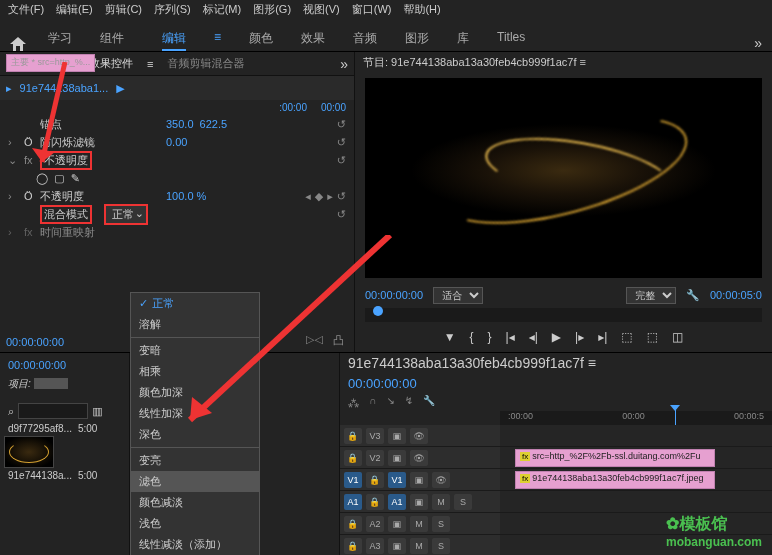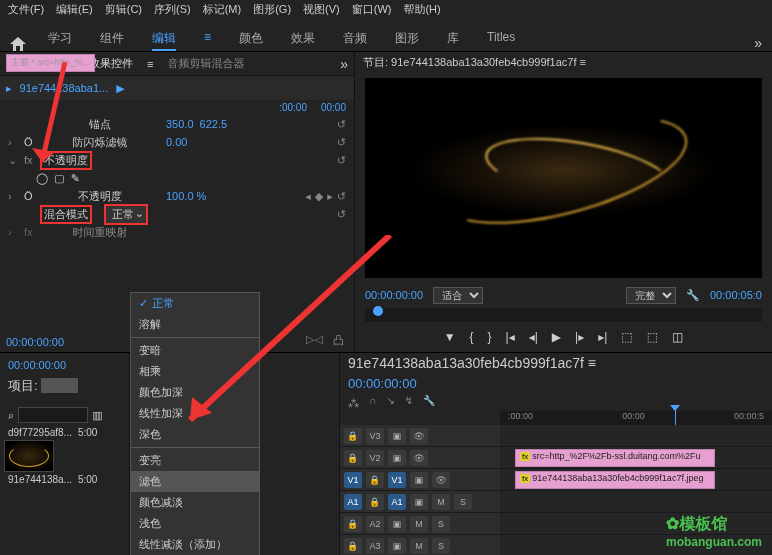--- a/index.html
+++ b/index.html
@@ -3,33 +3,33 @@
 <meta charset="utf-8">
 <style>
 * { margin: 0; padding: 0; box-sizing: border-box; font-family: "Microsoft YaHei", sans-serif; }
 body { background: #232323; color: #ccc; font-size: 11px; width: 772px; height: 555px; overflow: hidden; position: relative; }
 .menubar { background: #232323; height: 20px; display: flex; padding: 2px 8px; gap: 12px; font-size: 11px; color: #ccc; }
 .menubar span { cursor: default; }
 .toolbar { background: #232323; height: 32px; display: flex; align-items: flex-end; padding: 0 10px; gap: 22px; border-bottom: 1px solid #000; }
 .home-ic { width: 16px; height: 14px; }
 .tool-tabs { display: flex; gap: 28px; font-size: 12px; }
 .tool-tabs .tab { color: #aaa; }
-.tool-tabs .tab.active { color: #4aa3ff; border-bottom: 2px solid #4aa3ff; padding-bottom: 2px; }
+.tool-tabs .tab.active { color: #4aa3ff; border-bottom: 2px solid #4aa3ff; padding-bottom: 2px; margin-left: 10px; }
 .main { display: flex; height: 300px; }
 .left-panel { width: 355px; background: #232323; border-right: 1px solid #111; position: relative; }
 .panel-tabs { display: flex; height: 24px; align-items: center; padding: 0 6px; gap: 14px; border-bottom: 1px solid #111; font-size: 11px; }
 .panel-tabs .ptab { color: #888; }
 .panel-tabs .ptab.active { color: #ddd; }
 .fx-head { display: flex; align-items: center; height: 24px; padding: 0 6px; gap: 8px; font-size: 11px; background: #2a2a2a; }
 .fx-head .clip { color: #999; flex: 1; }
 .fx-head .seq { color: #4aa3ff; }
 .fx-head .arrow { color: #4aa3ff; }
 .timecode-row { display: flex; justify-content: flex-end; padding: 2px 8px; gap: 14px; color: #4aa3ff; font-size: 10px; }
 .prop-row { display: flex; align-items: center; height: 18px; padding: 0 8px; gap: 6px; font-size: 11px; }
-.prop-row .lbl { flex: 0 0 120px; color: #ccc; text-align: center; }
+.prop-row .lbl { flex: 0 0 120px; color: #ccc; }
 .prop-row .val { color: #4aa3ff; }
 .twirl { color: #888; width: 10px; }
 .kf { display: flex; gap: 4px; margin-left: auto; color: #888; }
 .hl-box { border: 2px solid #e33; padding: 0 2px; }
 .dropdown { position: absolute; left: 130px; top: 240px; width: 130px; background: #333; border: 1px solid #555; font-size: 11px; z-index: 50; }
 .dropdown .item { padding: 3px 8px; color: #ccc; }
 .dropdown .item.checked { color: #4aa3ff; }
 .dropdown .item.highlight { background: #555; }
 .dropdown hr { border: none; border-top: 1px solid #555; margin: 2px 0; }
 .right-panel { flex: 1; background: #232323; display: flex; flex-direction: column; }
@@ -41,21 +41,21 @@
 .playbar { height: 26px; display: flex; align-items: center; padding: 0 10px; gap: 10px; font-size: 11px; }
 .playbar .tc { color: #4aa3ff; }
 .playbar select { background: #333; color: #ccc; border: 1px solid #555; font-size: 10px; padding: 1px 4px; }
 .transport { height: 30px; display: flex; align-items: center; justify-content: center; gap: 14px; }
 .transport .btn { color: #ccc; font-size: 12px; }
 .scrubber { height: 14px; background: #1a1a1a; margin: 0 10px; position: relative; }
 .scrubber .head { position: absolute; left: 8px; top: -2px; width: 10px; height: 10px; background: #4aa3ff; border-radius: 50%; }
 .bottom { display: flex; height: 205px; border-top: 1px solid #000; }
 .project { width: 130px; background: #232323; border-right: 1px solid #111; padding: 4px; }
 .project .tc { color: #4aa3ff; font-size: 11px; padding: 2px 4px; }
-.project .tabs { font-size: 13px; padding: 4px; color: #ccc; }
+.project .tabs { font-size: 10px; padding: 4px; color: #ccc; font-style: italic; }
 .search-row { display: flex; align-items: center; gap: 4px; padding: 2px 4px; }
 .search-row input { background: #1a1a1a; border: 1px solid #444; color: #ccc; width: 70px; height: 16px; font-size: 10px; padding: 0 4px; }
 .bin-item { display: flex; align-items: center; gap: 6px; padding: 2px 4px; font-size: 10px; color: #ccc; }
 .thumb { width: 50px; height: 32px; background: radial-gradient(ellipse at center, #3a2a10 0%, #000 80%); border: 1px solid #444; position: relative; }
 .thumb .sw { position: absolute; inset: 4px; border: 1px solid #d4a030; border-radius: 50%; border-top-color: transparent; }
 .timeline { flex: 1; background: #232323; display: flex; flex-direction: column; }
 .tl-tabs { height: 20px; padding: 2px 8px; font-size: 14px; color: #ccc; }
 .tl-head { display: flex; align-items: center; height: 24px; padding: 0 8px; gap: 8px; }
 .tl-head .tc { color: #4aa3ff; font-size: 13px; }
 .tl-tools { display: flex; gap: 10px; padding: 0 8px; color: #888; font-size: 10px; }

